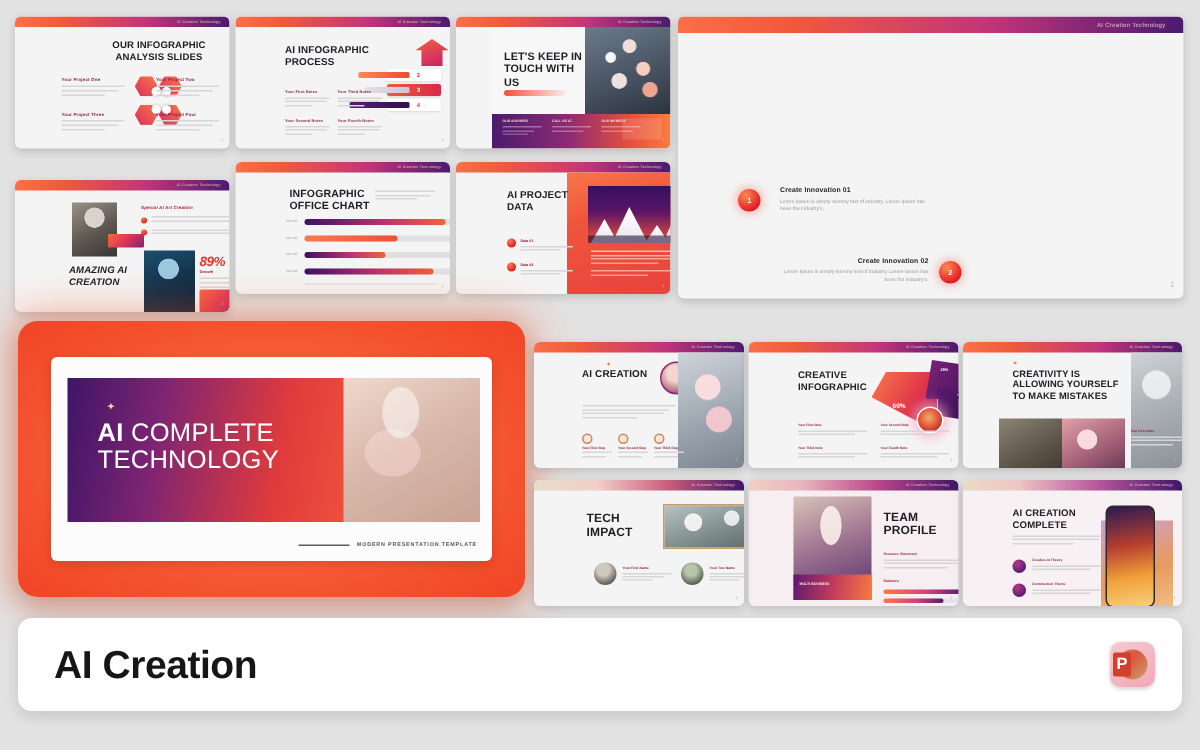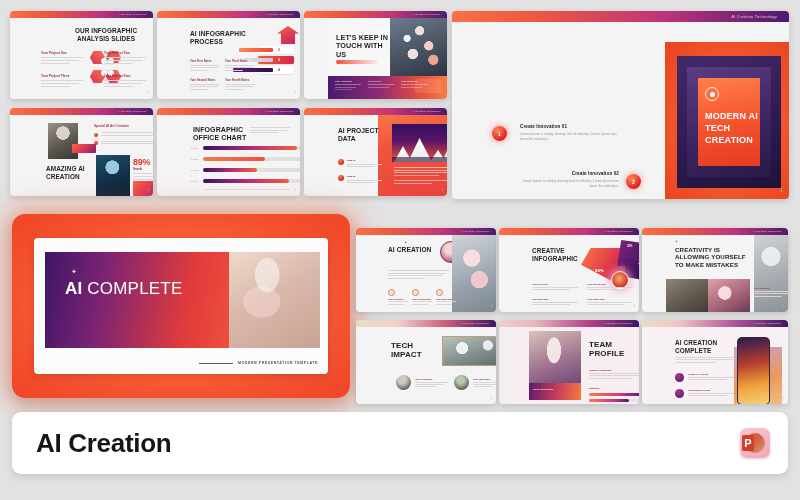--- a/index.html
+++ b/index.html
@@ -331,35 +331,25 @@
         <div class="inno-h">Create Innovation 01</div>
         <div class="inno-p" style="margin-top:3px;">Lorem Ipsum is simply dummy text of industry. Lorem Ipsum has been the industry's.</div>
       </div>
 
       <div class="bignum" style="left:150px;top:152px;">2</div>
       <div style="position:absolute;left:38px;top:149px;width:105px;text-align:right;">
         <div class="inno-h">Create Innovation 02</div>
         <div class="inno-p" style="margin-top:3px;">Lorem Ipsum is simply dummy text of industry. Lorem Ipsum has been the industry's.</div>
       </div>
 
-      <div class="tunnel" style="left:189px;top:20px;width:128px;height:160px;">
-        <div class="tnl" style="left:0;top:0;width:128px;height:160px;background:radial-gradient(ellipse at 50% 50%, #ff8a55 0%, #f55a2f 45%, #e8431f 100%);box-shadow:0 0 20px 5px rgba(245,90,47,.5);"></div>
-        <div class="tnl" style="left:12px;top:14px;width:104px;height:132px;background:linear-gradient(160deg,#43296b,#2f1b52 55%,#1e1238);"></div>
-        <div class="tnl" style="left:22px;top:25px;width:84px;height:110px;background:linear-gradient(160deg,#5b3c82,#3a2462 60%,#281a48);"></div>
-        <div class="tnl" style="left:33px;top:36px;width:62px;height:88px;background:linear-gradient(170deg,#ff7f4a,#f4512c 55%,#e33c22);"></div>
-        <div style="position:absolute;left:40px;top:45px;width:14px;height:14px;border-radius:50%;border:1.3px solid rgba(255,255,255,.85);display:flex;align-items:center;justify-content:center;">
-          <div style="width:5px;height:5px;border-radius:50%;background:#fff;"></div>
-        </div>
-        <div style="position:absolute;left:40px;top:68px;width:56px;font-size:9px;font-weight:bold;color:#fff;line-height:1.35;letter-spacing:.2px;">MODERN AI TECH CREATION</div>
-      </div>
       <div class="pg" style="font-size:5px;right:6px;bottom:6px;">1</div>
     </div>
   </div>
 
-  <div class="slide" style="left:10px;top:108px;width:143px;height:88px;">
+  <div class="slide" style="left:10px;top:120px;width:143px;height:88px;font-style:italic;">
     <div class="topbar">
       <div class="topbar-tag">AI Creation Technology</div>
     </div>
     <div class="body">
       <div class="photo-a" style="position:absolute;left:14px;top:8px;width:30px;height:36px;"></div>
       <div class="grad-block" style="position:absolute;left:38px;top:29px;width:24px;height:9px;border-radius:1px;"></div>
       <div class="title-sm" style="position:absolute;left:12px;top:50px;width:52px;font-size:6.4px;">AMAZING AI CREATION</div>
 
       <div style="position:absolute;left:60px;top:9px;width:72px;">
         <div class="mini-h" style="color:#a8283f;">Special AI Art Creation</div>
@@ -470,20 +460,21 @@
       <div class="pg">1</div>
     </div>
   </div>
 
   <div class="hero-frame" style="left:12px;top:214px;width:338px;height:184px;">
     <div class="hero-card" style="left:22px;top:24px;right:22px;bottom:24px;">
       <div class="hero-band" style="left:11px;top:14px;right:8px;bottom:26px;">
         <div class="spark" style="left:26px;top:16px;">✦</div>
         <div class="hero-t1" style="position:absolute;left:20px;top:28px;">
           <span>AI</span><span class="lite"> </span><span class="lite">COMPLETE</span><br>
+          <span class="lite">TECHNOLOGY</span>
         </div>
         <div class="hero-portrait"></div>
       </div>
       <div style="position:absolute;right:10px;bottom:9px;display:flex;align-items:center;gap:5px;">
         <div style="width:34px;height:1px;background:#5a5a60;"></div>
         <div class="hero-sub">MODERN PRESENTATION TEMPLATE</div>
       </div>
     </div>
   </div>
 

